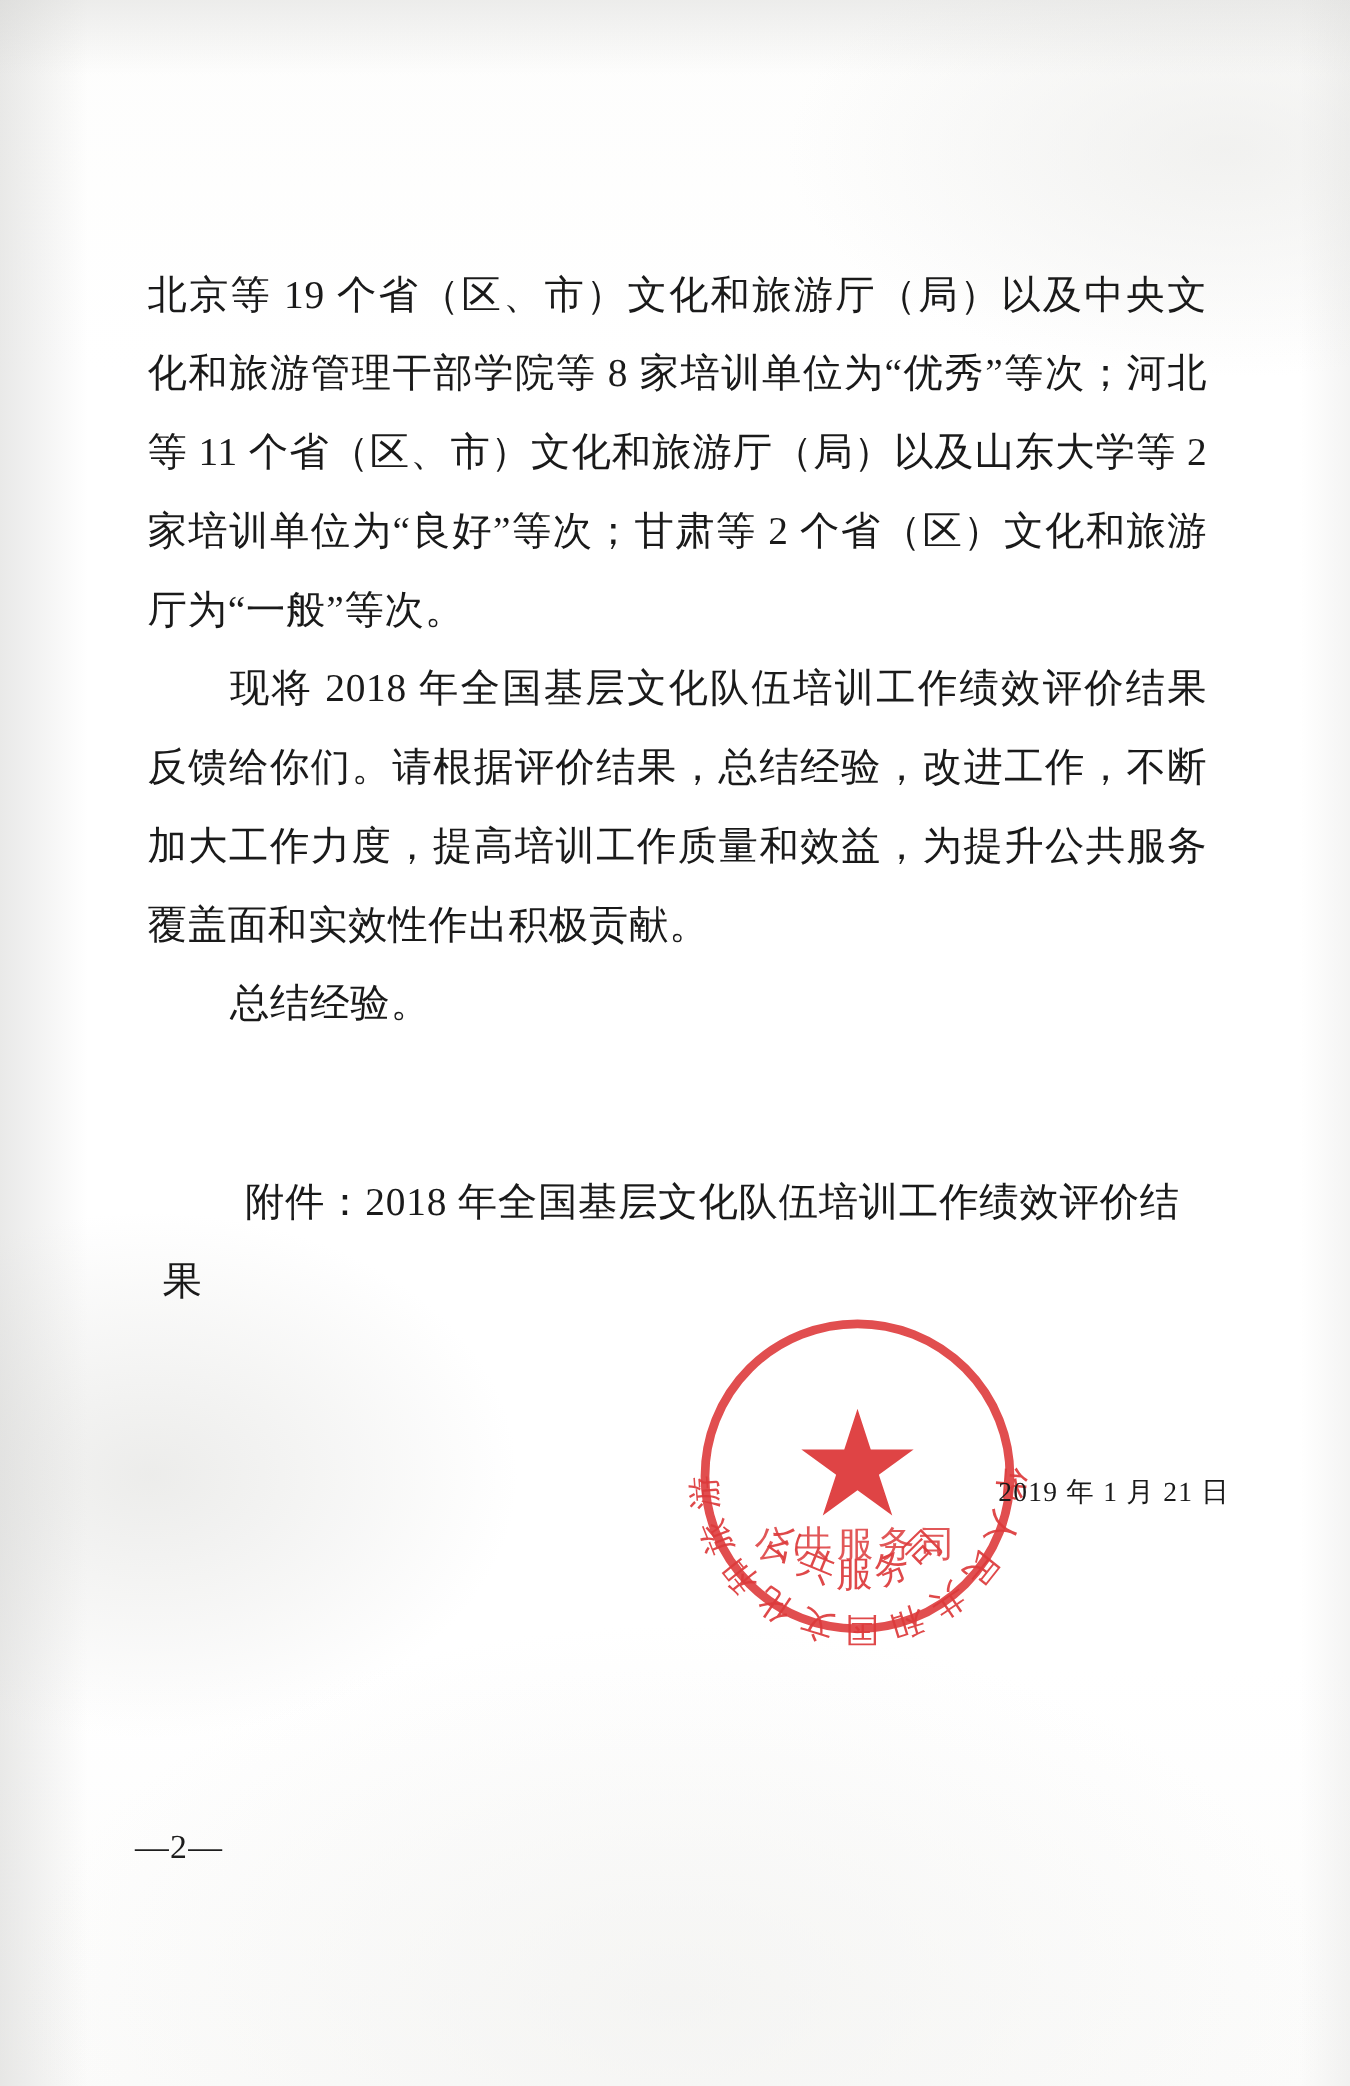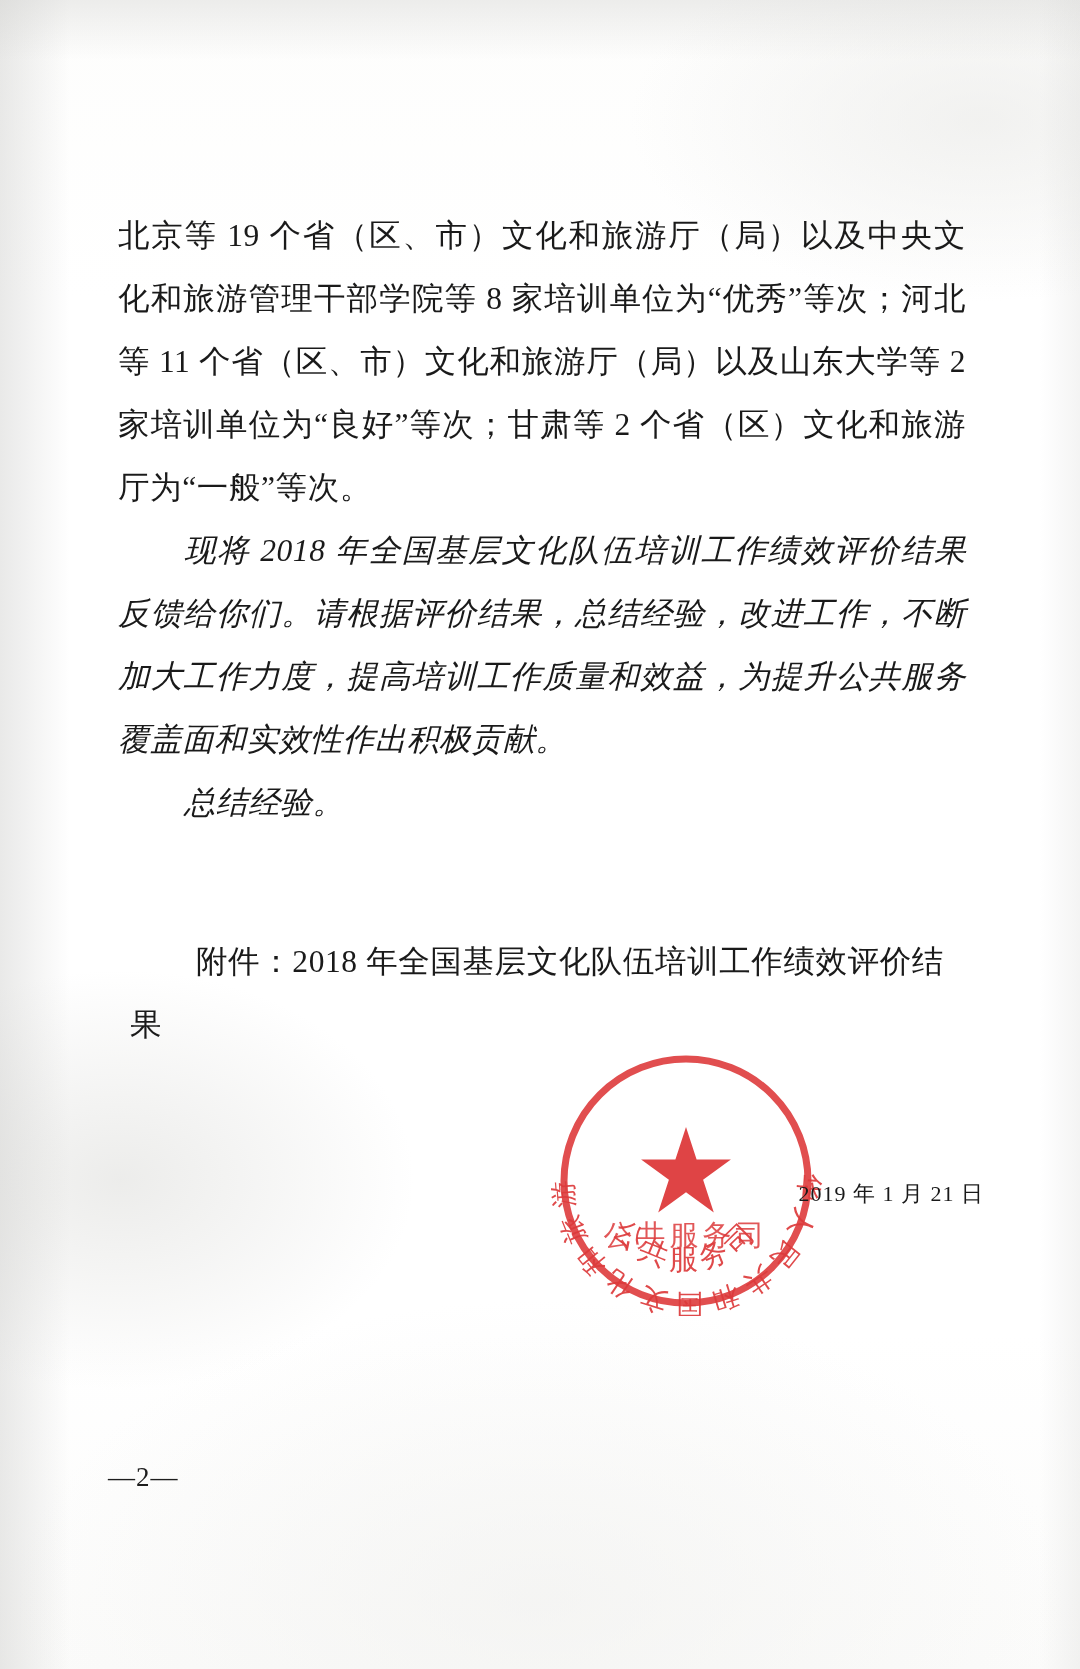--- a/index.html
+++ b/index.html
@@ -59,21 +59,20 @@
     line-height: 63px;
     color: #1a1a1a;
     letter-spacing: 0.6px;
     text-align: justify;
     text-justify: inter-ideograph;
     margin: 0;
     font-family: "Liberation Serif", "DejaVu Serif", serif;
   }
   .para.indent {
     text-indent: 66px;
-    font-style: italic;
   }
   .para + .para {
     margin-top: 0px;
   }
   .gap-before {
     margin-top: 14px;
   }
   .attachment {
     font-size: 31.5px;
     line-height: 63px;

